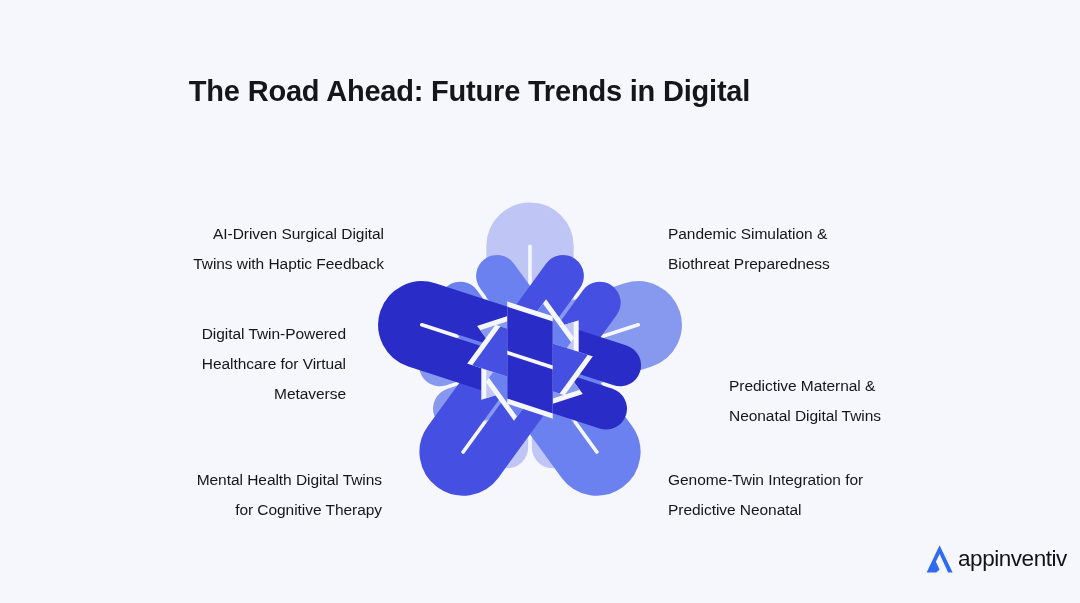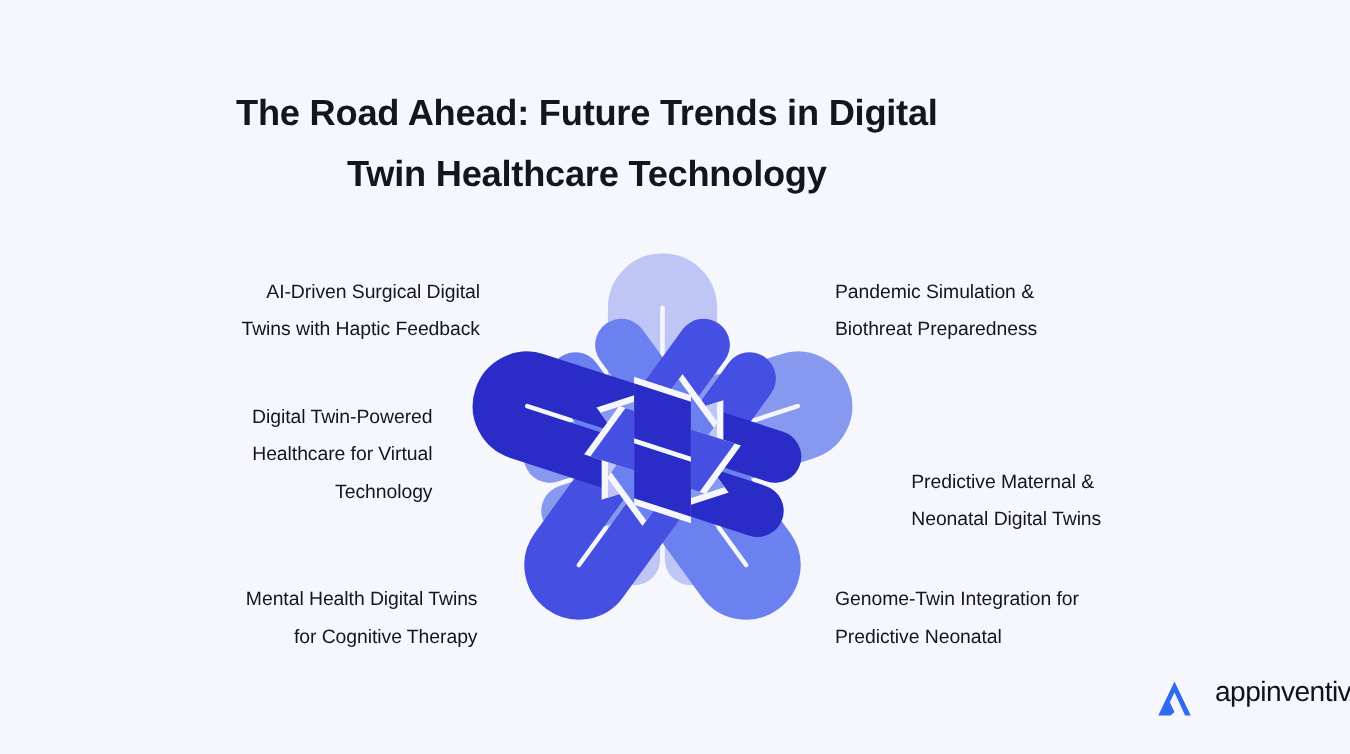--- a/index.html
+++ b/index.html
@@ -66,50 +66,50 @@
     width: 396px;
     height: 364px;
   }
 
   
   #logo {
     position: absolute;
     left: 925px;
     top: 543px;
     display: flex;
-    gap: 17px;
+    align-items: center;
+    gap: 3px;
   }
   #logo-mark { display: block; }
   #logo-word {
     font-size: 22.5px;
     font-weight: normal;
     color: #111319;
     letter-spacing: -0.45px;
     line-height: 1;
   }
 </style>
 </head>
 <body>
 
 <div id="slide">
 
   <h1 id="title">
     <span class="line">The Road Ahead: Future Trends in Digital</span>
-    <span class="line">Twin Healthcare Technology</span>
   </h1>
 
   <div class="label col-left" id="label-0">
     <span class="line">AI-Driven Surgical Digital</span>
     <span class="line">Twins with Haptic Feedback</span>
   </div>
 
   <div class="label col-left" id="label-1">
     <span class="line">Digital Twin-Powered</span>
     <span class="line">Healthcare for Virtual</span>
-    <span class="line">Technology</span>
+    <span class="line">Metaverse</span>
   </div>
 
   <div class="label col-left" id="label-2">
     <span class="line">Mental Health Digital Twins</span>
     <span class="line">for Cognitive Therapy</span>
   </div>
 
   <div class="label col-right" id="label-3">
     <span class="line">Pandemic Simulation &amp;</span>
     <span class="line">Biothreat Preparedness</span>

